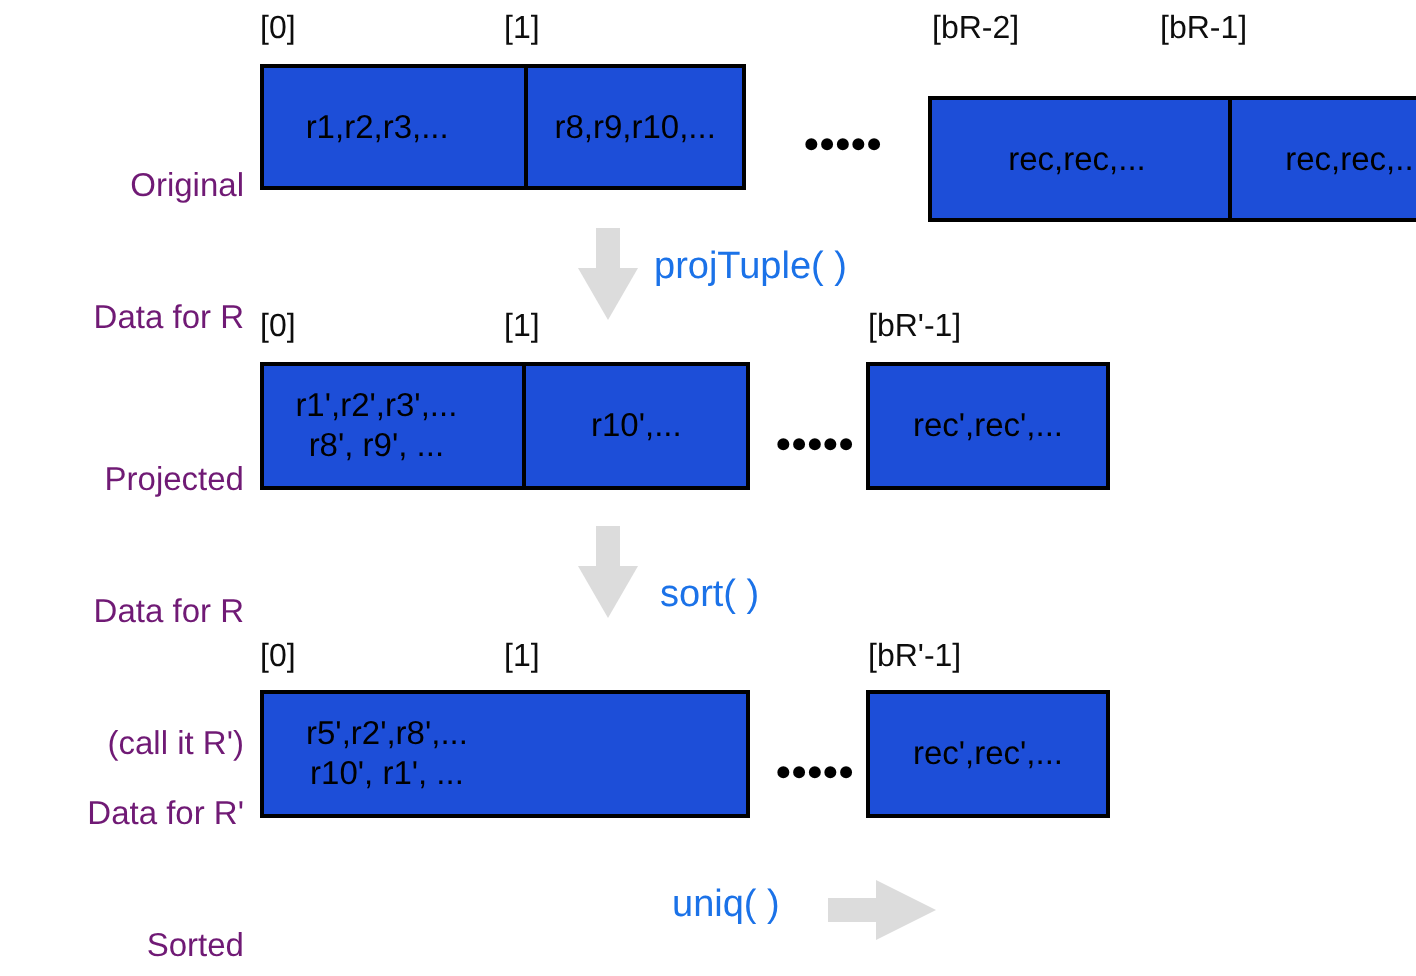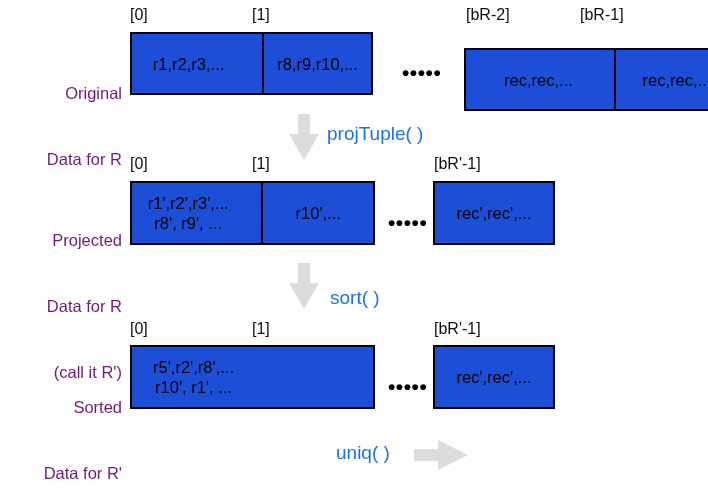--- a/index.html
+++ b/index.html
@@ -196,22 +196,22 @@
     </div>
   </div>
 
   <div class="arrow-down" style="left:289px; top:263px;">
     <div class="shaft"></div>
     <div class="head"></div>
   </div>
   <div class="op-label" style="left:330px; top:288px;">sort( )</div>
 
   <div class="abs row-label" style="left:0px; top:352px; width:122px;">
+    <div>Data for R'</div>
     <div>Sorted</div>
-    <div>Data for R'</div>
   </div>
 
   <div class="abs idx" style="left:130px; top:320px;">[0]</div>
   <div class="abs idx" style="left:252px; top:320px;">[1]</div>
   <div class="abs idx" style="left:434px; top:320px;">[bR'-1]</div>
 
   <div class="boxgroup" style="left:130px; top:345px; width:245px; height:64px;">
     <div class="cell" style="width:123px;">
       <span class="ln">r5',r2',r8',...</span>
       <span class="ln2">r10', r1', ...</span>

